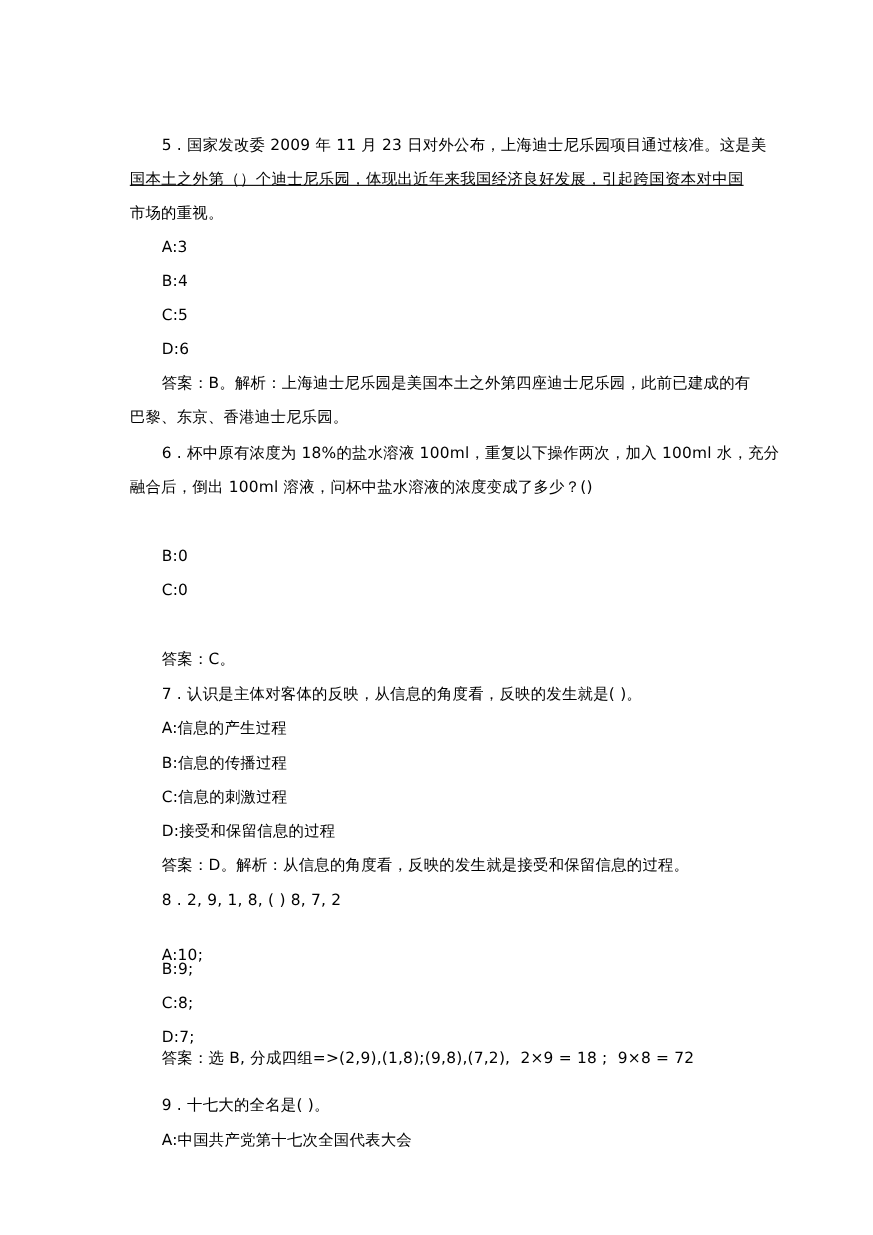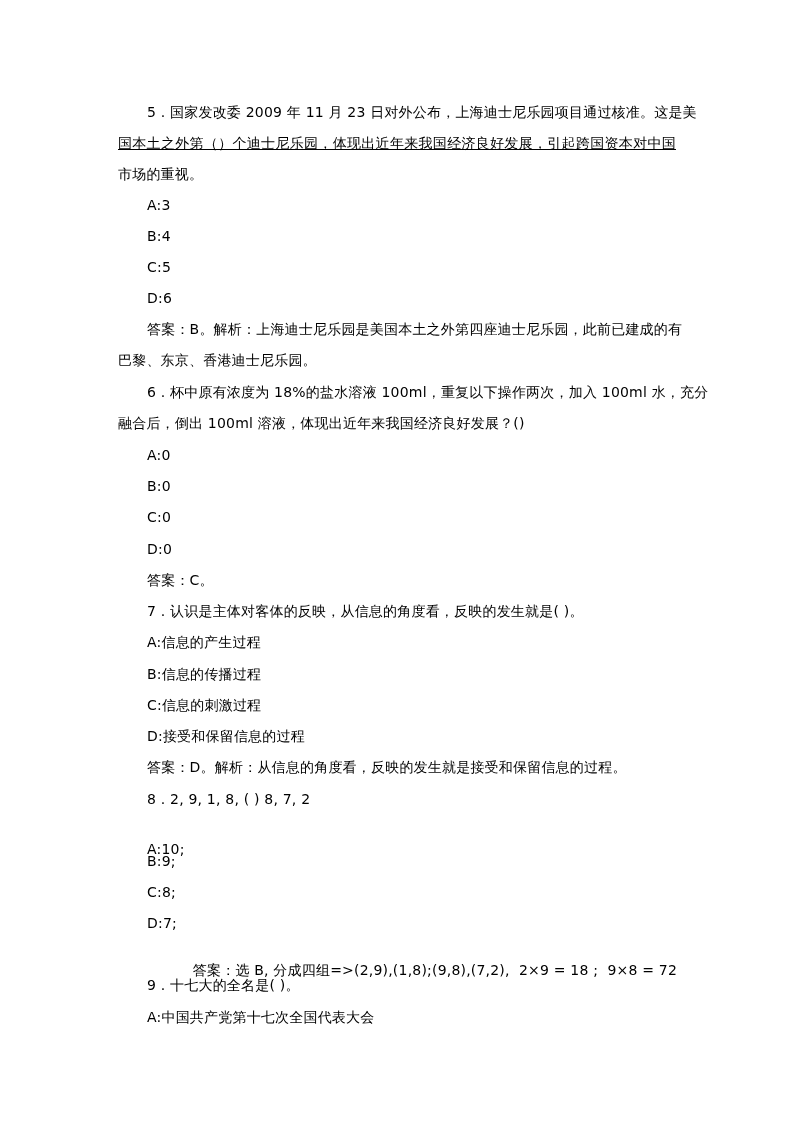--- a/index.html
+++ b/index.html
@@ -11,20 +11,21 @@
       font-size: 14px;
     }
     .line {
       position: absolute;
       left: 147px;
       width: 530px;
       height: 20px;
       line-height: 20px;
       white-space: nowrap;
       letter-spacing: 0.2px;
+      margin-top: 20px;
     }
     .line.flush { left: 118px; }
     .line.justify { text-align: justify; text-align-last: justify; width: 530px; }
     .line.justify.flush { width: 558px; text-decoration: underline; }
   </style>
 </head>
 <body>
 
 <div class="page">
 
@@ -32,37 +33,35 @@
   <div class="line justify flush" style="top:133px">国本土之外第（）个迪士尼乐园，体现出近年来我国经济良好发展，引起跨国资本对中国</div>
   <div class="line flush" style="top:164px">市场的重视。</div>
   <div class="line" style="top:195px">A:3</div>
   <div class="line" style="top:226px">B:4</div>
   <div class="line" style="top:257px">C:5</div>
   <div class="line" style="top:288px">D:6</div>
   <div class="line justify" style="top:319px">答案：B。解析：上海迪士尼乐园是美国本土之外第四座迪士尼乐园，此前已建成的有</div>
   <div class="line flush" style="top:350px">巴黎、东京、香港迪士尼乐园。</div>
 
   <div class="line justify" style="top:382px">6 . 杯中原有浓度为 18%的盐水溶液 100ml，重复以下操作两次，加入 100ml 水，充分</div>
-  <div class="line flush" style="top:413px">融合后，倒出 100ml 溶液，体现出近年来我国经济良好发展？()</div>
-  <div class="line" style="top:445px">A:0</div>
+  <div class="line flush" style="top:413px">融合后，倒出 100ml 溶液，问杯中盐水溶液的浓度变成了多少？()</div>
   <div class="line" style="top:476px">B:0</div>
   <div class="line" style="top:507px">C:0</div>
-  <div class="line" style="top:539px">D:0</div>
   <div class="line" style="top:570px">答案：C。</div>
 
   <div class="line" style="top:601px">7 . 认识是主体对客体的反映，从信息的角度看，反映的发生就是( )。</div>
   <div class="line" style="top:632px">A:信息的产生过程</div>
   <div class="line" style="top:695px">C:信息的刺激过程</div>
   <div class="line" style="top:664px">B:信息的传播过程</div>
   <div class="line" style="top:726px">D:接受和保留信息的过程</div>
   <div class="line" style="top:757px">答案：D。解析：从信息的角度看，反映的发生就是接受和保留信息的过程。</div>
 
   <div class="line" style="top:789px">8 . 2, 9, 1, 8, ( ) 8, 7, 2</div>
   <div class="line" style="top:839px">A:10;</div>
   <div class="line" style="top:851px">B:9;</div>
   <div class="line" style="top:882px">C:8;</div>
   <div class="line" style="top:913px">D:7;</div>
-  <div class="line" style="top:960px; white-space: pre; text-align: right;">答案：选 B, 分成四组=&gt;(2,9),(1,8);(9,8),(7,2),  2×9 = 18 ;  9×8 = 72</div>
+  <div class="line" style="top:932px; white-space: pre;">答案：选 B, 分成四组=&gt;(2,9),(1,8);(9,8),(7,2),  2×9 = 18 ;  9×8 = 72</div>
 
   <div class="line" style="top:975px">9 . 十七大的全名是( )。</div>
   <div class="line" style="top:1007px">A:中国共产党第十七次全国代表大会</div>
 
 </div>
 
 </body></html>

